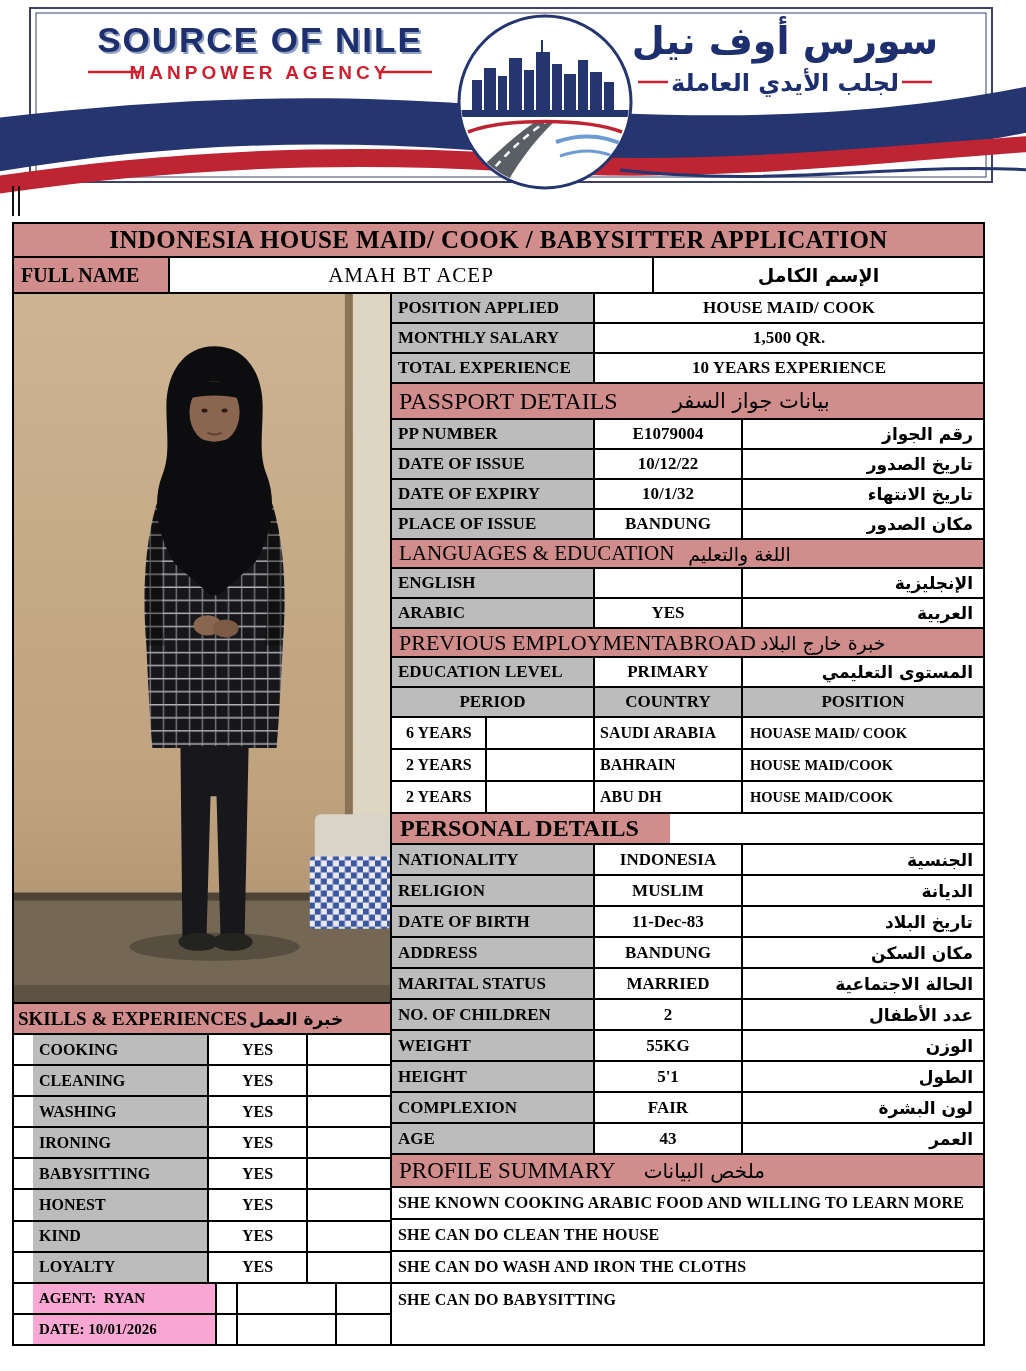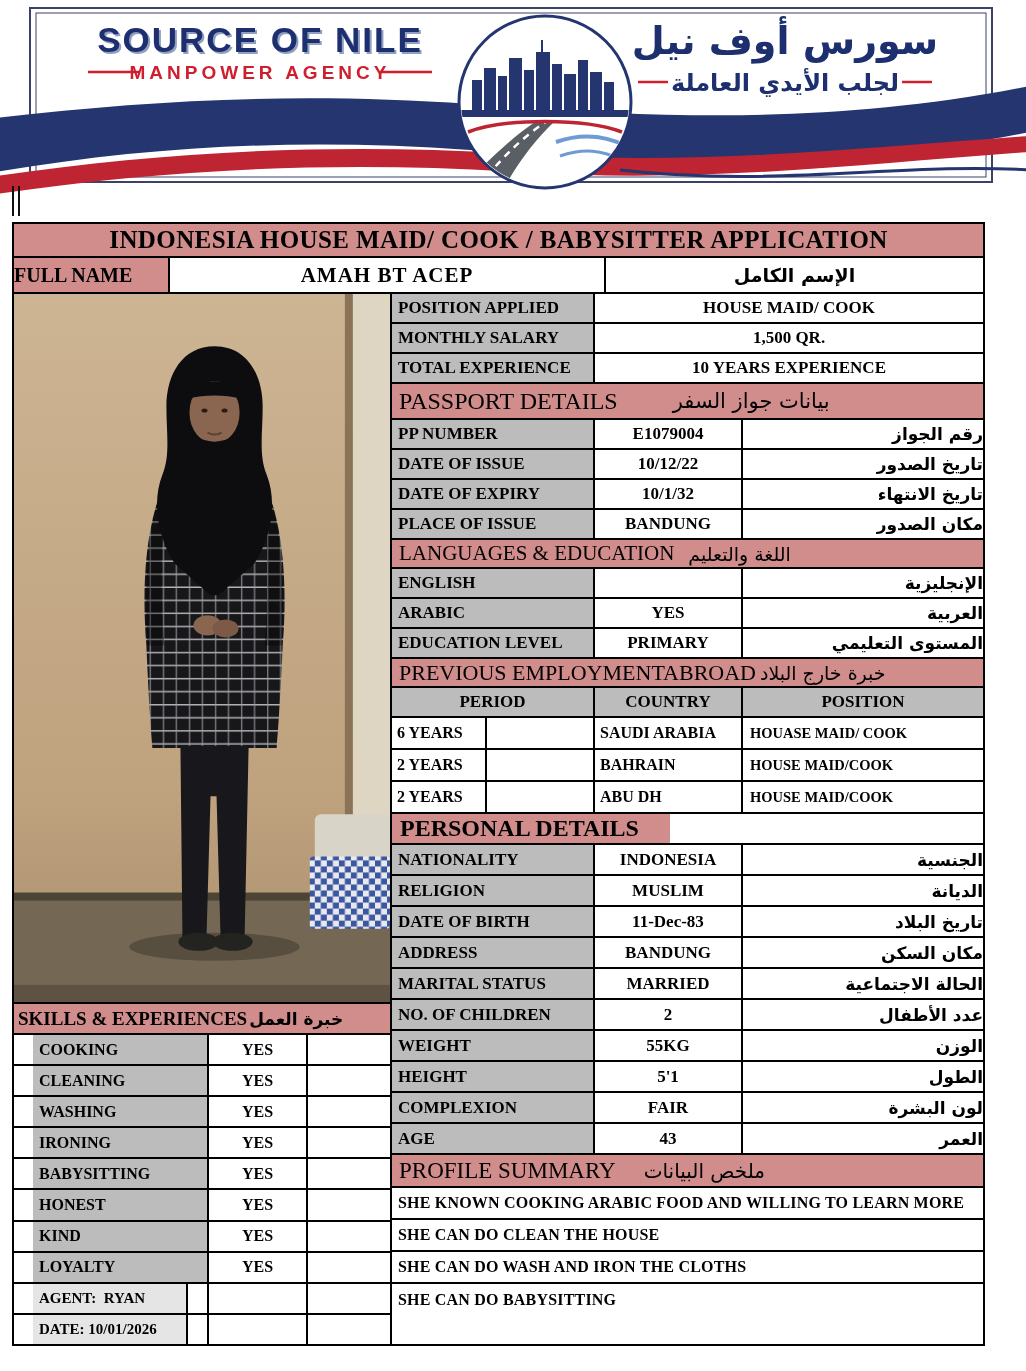--- a/index.html
+++ b/index.html
@@ -20,75 +20,75 @@
 
   .title-bar { height:36px; background:#d18c8c; border:2.5px solid #000;
     display:flex; align-items:center; justify-content:center;
     font-size:25px; font-weight:700; letter-spacing:.4px; white-space:nowrap; }
 
   .row { display:flex; border-bottom:2px solid #000; }
   .cell { display:flex; align-items:center; overflow:hidden; white-space:nowrap; }
 
   .fn { height:36px; border:2.5px solid #000; border-top:none; }
   .fn-label { width:156px; background:#d18c8c; border-right:2.5px solid #000;
-    font-size:20px; font-weight:700; }
-  .fn-value { width:436px; border-right:2px solid #000; justify-content:center;
-    font-size:21px; font-weight:700; letter-spacing:1px; }
+    padding-left:7px; font-size:20px; font-weight:700; }
+  .fn-value { width:484px; border-right:2px solid #000; justify-content:center;
+    font-size:21px; font-weight:400; letter-spacing:1px; }
   .fn-ar { flex:1; justify-content:center; font-size:19px; font-weight:700; }
 
   .body { display:flex; height:1052px; border:2.5px solid #000; border-top:none; overflow:hidden; }
 
   .left-col { width:378px; border-right:2.5px solid #000; display:flex; flex-direction:column; }
   .photo { height:710px; border-bottom:2.5px solid #000; position:relative; background:#c9b28f; }
   .photo svg { position:absolute; inset:0; width:100%; height:100%; }
   .skills { flex:1; display:flex; flex-direction:column; }
   .skills-hdr { height:31px; background:#d18c8c; display:flex; align-items:center;
     padding-left:4px; border-bottom:2px solid #000; font-weight:700; }
   .skills-hdr .en { font-size:19px; }
   .skills-hdr .ar2 { font-size:17px; margin-left:2px; }
   .s-row { flex:1; display:flex; border-bottom:2px solid #000;padding-left:19px; }
   .skills .s-row:last-child { border-bottom:none; }
   .s-label { width:176px; background:#bcbcbc; border-right:2px solid #000;
     padding-left:6px; font-weight:700; font-size:16px; }
   .s-value { width:99px; border-right:2px solid #000; justify-content:center;
     font-weight:700; font-size:16px; }
   .s-blank { flex:1; }
-  .s-agent { width:155px; background:#e5e5e5; border-right:2px solid #000;
+  .s-agent { width:184px; background:#f9a8d4; border-right:2px solid #000;
     padding-left:6px; font-weight:700; font-size:15px; white-space:pre; }
   .s-sliver { width:21px; border-right:2px solid #000; }
   .s-val2 { width:99px; border-right:2px solid #000; }
 
   .right-col { flex:1; display:flex; flex-direction:column; }
   .right-col .row:last-child { border-bottom:none; }
 
   .h29{height:29px} .h30{height:30px} .h31{height:31px} .h32{height:32px}
   .h33{height:33px} .h36{height:36px}
 
   .lbl { width:203px; background:#bcbcbc; border-right:2px solid #000;
     padding-left:6px; font-size:17px; font-weight:700; }
   .lbl-sm { font-size:13px; }
   .val { width:148px; border-right:2px solid #000; justify-content:center;
     font-size:17px; font-weight:700; }
   .val-wide { flex:1; justify-content:center; font-size:17px; font-weight:700; }
-  .arr { flex:1; justify-content:flex-end; 
+  .arr { flex:1; justify-content:flex-end; padding-right:10px;
     font-size:17px; font-weight:700; }
 
   .hdr { background:#d18c8c; align-items:center; display:flex; padding-left:7px; }
   .hdr-en { font-weight:400; }
   .hdr-ar { font-weight:400; }
   .pass-en { font-size:24px; } .pass-ar { font-size:21px; margin-left:55px; }
   .lang-en { font-size:21px; } .lang-ar { font-size:19px; margin-left:14px; }
   .emp-en  { font-size:22px; } .emp-ar  { font-size:19px; margin-left:4px; }
   .prof-en { font-size:23px; } .prof-ar { font-size:20px; margin-left:28px; }
 
   .sh { background:#bcbcbc; justify-content:center; font-weight:700; font-size:17px;
     border-right:2px solid #000; }
   .sh1{width:203px} .sh2{width:148px} .sh3{flex:1; border-right:none;}
 
-  .e1{width:95px; border-right:2px solid #000; padding-left:5px; font-weight:700; font-size:16px;}
+  .e1{width:95px; border-right:2px solid #000; padding-left:14px; font-weight:700; font-size:16px;}
   .e2{width:108px; border-right:2px solid #000;}
   .e3{width:148px; border-right:2px solid #000; padding-left:5px; font-weight:700; font-size:16px;}
   .e4{flex:1; padding-left:7px; font-weight:700; font-size:14.5px;}
 
   .phdr-pink { width:278px; background:#d18c8c; padding-left:8px;
     font-size:24px; font-weight:700; display:flex; align-items:center; }
   .phdr-rest { flex:1; }
 
   .pline { flex:1; padding-left:6px; font-weight:700; font-size:16px; letter-spacing:.2px; }
 
@@ -331,29 +331,29 @@
         <div class="row h30">
           <div class="cell lbl">ENGLISH</div>
           <div class="cell val"></div>
           <div class="cell arr">الإنجليزية</div>
         </div>
         <div class="row h30">
           <div class="cell lbl">ARABIC</div>
           <div class="cell val">YES</div>
           <div class="cell arr">العربية</div>
         </div>
+        <div class="row hdr h29">
+          <span class="hdr-en emp-en">PREVIOUS EMPLOYMENTABROAD</span>
+          <span class="hdr-ar emp-ar">خبرة خارج البلاد</span>
+        </div>
+
         <div class="row h30">
           <div class="cell lbl">EDUCATION LEVEL</div>
           <div class="cell val">PRIMARY</div>
           <div class="cell arr">المستوى التعليمي</div>
-        </div>
-
-        <div class="row hdr h29">
-          <span class="hdr-en emp-en">PREVIOUS EMPLOYMENTABROAD</span>
-          <span class="hdr-ar emp-ar">خبرة خارج البلاد</span>
         </div>
         <div class="row h30">
           <div class="cell sh sh1">PERIOD</div>
           <div class="cell sh sh2">COUNTRY</div>
           <div class="cell sh sh3">POSITION</div>
         </div>
         <div class="row h32">
           <div class="cell e1">6 YEARS</div>
           <div class="cell e2"></div>
           <div class="cell e3">SAUDI ARABIA</div>

